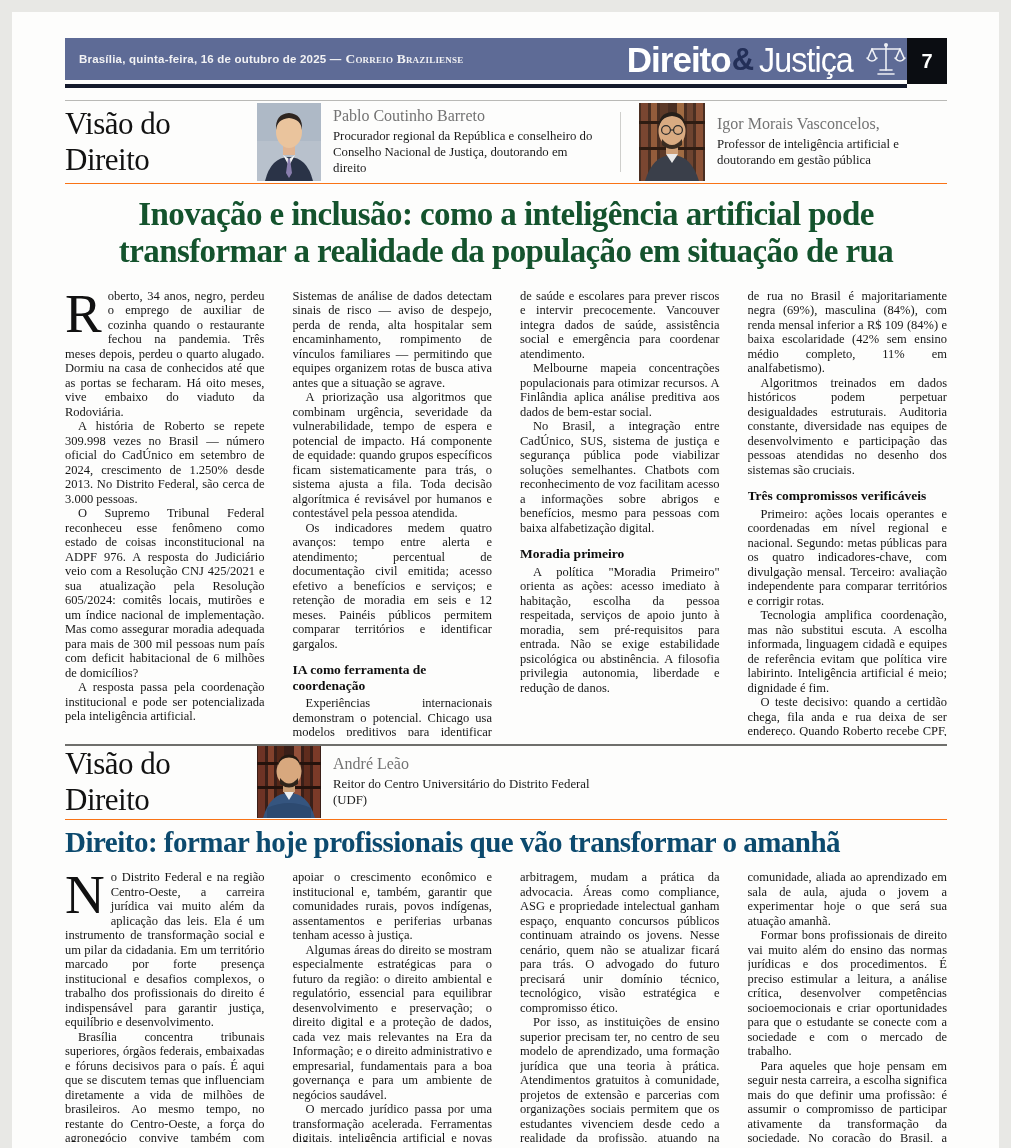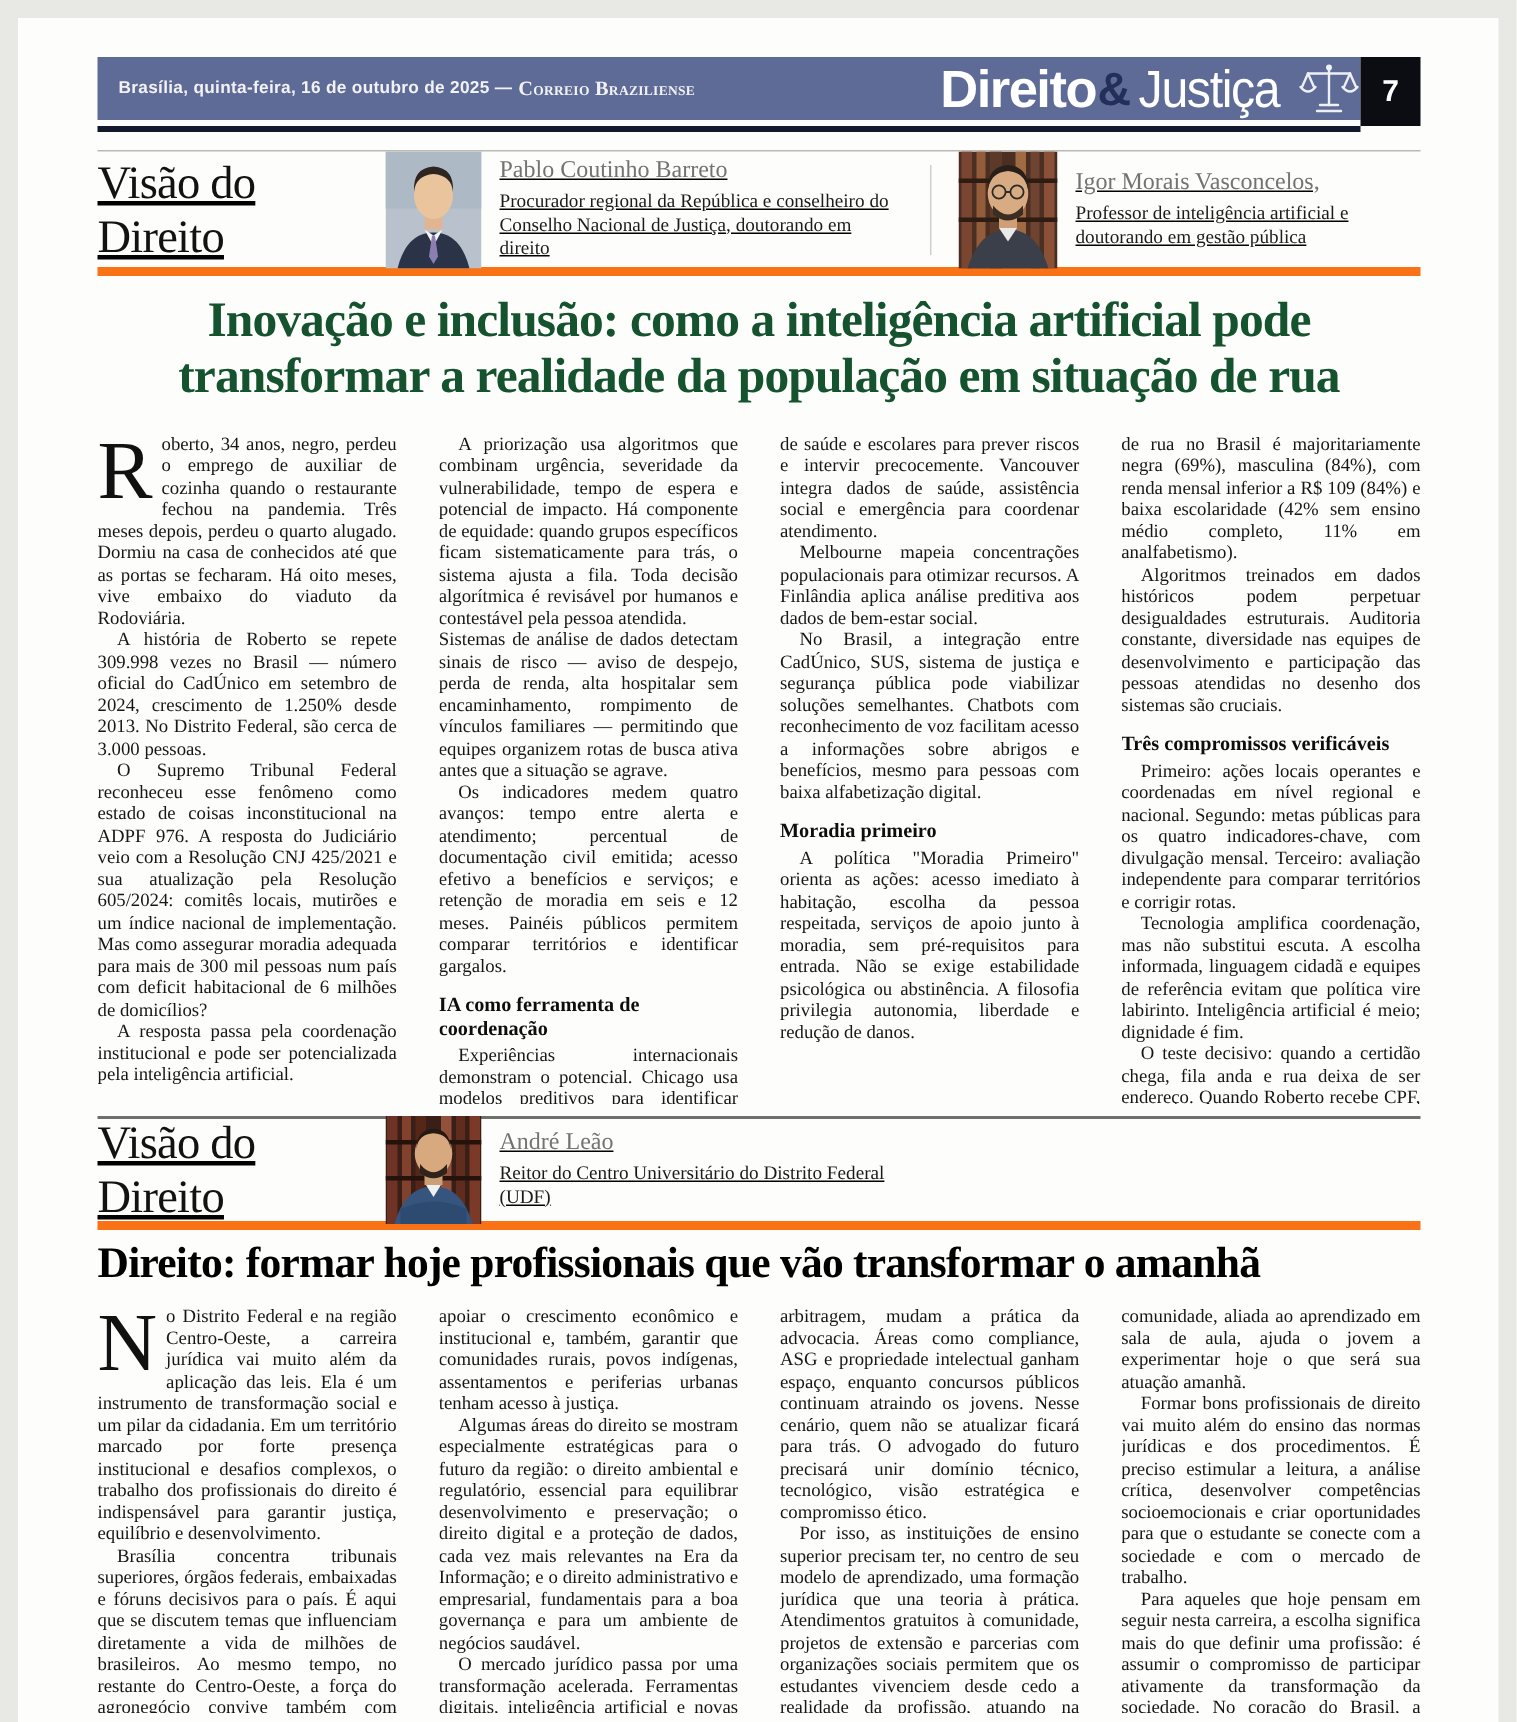--- a/index.html
+++ b/index.html
@@ -24,38 +24,38 @@
   .t-justica { color:#fff; font-family:"Liberation Sans", sans-serif; font-weight:400;
                font-size:35px; letter-spacing:-1px; transform:scaleX(.92); }
   .scales { margin-left:8px; }
   .pageno { width:40px; background:#0b0d12; color:#fff; display:flex; align-items:center;
             justify-content:center; font-family:"Liberation Sans", sans-serif;
             font-weight:bold; font-size:20px; height:46px; }
   .bar-underline { height:4px; background:#141a2c; width:calc(100% - 40px); }
 
   
   .strip { display:flex; align-items:center; border-top:1px solid #b9b9b6;
-           border-bottom:6px solid #f97316;text-decoration:underline; }
+           border-bottom:1px solid #f97316; }
   .strip1 { margin-top:12px; height:84px; }
   .strip2 { margin-top:8px; height:76px; border-top:2px solid #6f6f6c; }
   .strip-label { font-size:31px; color:#121212; width:192px; flex:0 0 192px;
                  letter-spacing:-.5px; }
   .author { display:flex; align-items:center; gap:12px; }
   .author-photo { display:block; flex:0 0 auto; }
   .author-name { color:#737373; font-size:16px; margin-bottom:4px; }
   .author-bio { color:#1b1b1b; font-size:12.8px; line-height:1.25; }
   .a-text-1 { max-width:272px; }
   .a-text-2 { max-width:240px; }
   .a-divider { width:1px; height:60px; background:#cfcfcc; margin:0 18px 0 26px; }
 
   
   .headline1 { margin-top:12px; text-align:center; font-weight:bold; font-size:33px;
                line-height:1.13; letter-spacing:-.6px; color:#14532d; }
   .headline2 { margin-top:7px; text-align:left; font-weight:bold; font-size:29px;
-               line-height:1.1; letter-spacing:-.5px; color:#000000; }
+               line-height:1.1; letter-spacing:-.5px; color:#0c4a6e; }
 
   
   .article-cols { display:grid; grid-template-columns:repeat(4,1fr); column-gap:28px;
                   overflow:hidden; }
   .art1 { margin-top:18px; height:447px; }
   .art2 { margin-top:12px; height:272px; }
   .col { overflow:hidden; }
   .para { font-size:12.5px; line-height:1.16; text-align:justify; text-indent:13px;
           color:#161616; hyphens:auto; }
   .para.cont, .para.first { text-indent:0; }
@@ -150,22 +150,22 @@
   <h1 class="headline1">Inovação e inclusão: como a inteligência artificial pode transformar a realidade da população em situação de rua</h1>
   <div class="article-cols art1">
       <div class="col">
         <p class="para first">Roberto, 34 anos, negro, perdeu o emprego de auxiliar de cozinha quando o restaurante fechou na pandemia. Três meses depois, perdeu o quarto alugado. Dormiu na casa de conhecidos até que as portas se fecharam. Há oito meses, vive embaixo do viaduto da Rodoviária.</p>
         <p class="para">A história de Roberto se repete 309.998 vezes no Brasil — número oficial do CadÚnico em setembro de 2024, crescimento de 1.250% desde 2013. No Distrito Federal, são cerca de 3.000 pessoas.</p>
         <p class="para">O Supremo Tribunal Federal reconheceu esse fenômeno como estado de coisas inconstitucional na ADPF 976. A resposta do Judiciário veio com a Resolução CNJ 425/2021 e sua atualização pela Resolução 605/2024: comitês locais, mutirões e um índice nacional de implementação. Mas como assegurar moradia adequada para mais de 300 mil pessoas num país com deficit habitacional de 6 milhões de domicílios?</p>
         <p class="para">A resposta passa pela coordenação institucional e pode ser potencializada pela inteligência artificial.</p>
         <div class="subhead">Três movimentos simultâneos</div>
       </div>
       <div class="col">
+        <p class="para cont">Sistemas de análise de dados detectam sinais de risco — aviso de despejo, perda de renda, alta hospitalar sem encaminhamento, rompimento de vínculos familiares — permitindo que equipes organizem rotas de busca ativa antes que a situação se agrave.</p>
         <p class="para">A priorização usa algoritmos que combinam urgência, severidade da vulnerabilidade, tempo de espera e potencial de impacto. Há componente de equidade: quando grupos específicos ficam sistematicamente para trás, o sistema ajusta a fila. Toda decisão algorítmica é revisável por humanos e contestável pela pessoa atendida.</p>
-        <p class="para cont">Sistemas de análise de dados detectam sinais de risco — aviso de despejo, perda de renda, alta hospitalar sem encaminhamento, rompimento de vínculos familiares — permitindo que equipes organizem rotas de busca ativa antes que a situação se agrave.</p>
         <p class="para">Os indicadores medem quatro avanços: tempo entre alerta e atendimento; percentual de documentação civil emitida; acesso efetivo a benefícios e serviços; e retenção de moradia em seis e 12 meses. Painéis públicos permitem comparar territórios e identificar gargalos.</p>
         <div class="subhead">IA como ferramenta de coordenação</div>
         <p class="para">Experiências internacionais demonstram o potencial. Chicago usa modelos preditivos para identificar famílias vulneráveis a perder moradia, permitindo intervenção com subsídio de aluguel antes da crise. Camden, no Reino Unido, analisa indicadores financeiros,</p>
       </div>
       <div class="col">
         <p class="para cont">de saúde e escolares para prever riscos e intervir precocemente. Vancouver integra dados de saúde, assistência social e emergência para coordenar atendimento.</p>
         <p class="para">Melbourne mapeia concentrações populacionais para otimizar recursos. A Finlândia aplica análise preditiva aos dados de bem-estar social.</p>
         <p class="para">No Brasil, a integração entre CadÚnico, SUS, sistema de justiça e segurança pública pode viabilizar soluções semelhantes. Chatbots com reconhecimento de voz facilitam acesso a informações sobre abrigos e benefícios, mesmo para pessoas com baixa alfabetização digital.</p>
         <div class="subhead">Moradia primeiro</div>
         <p class="para">A política "Moradia Primeiro" orienta as ações: acesso imediato à habitação, escolha da pessoa respeitada, serviços de apoio junto à moradia, sem pré-requisitos para entrada. Não se exige estabilidade psicológica ou abstinência. A filosofia privilegia autonomia, liberdade e redução de danos.</p>

